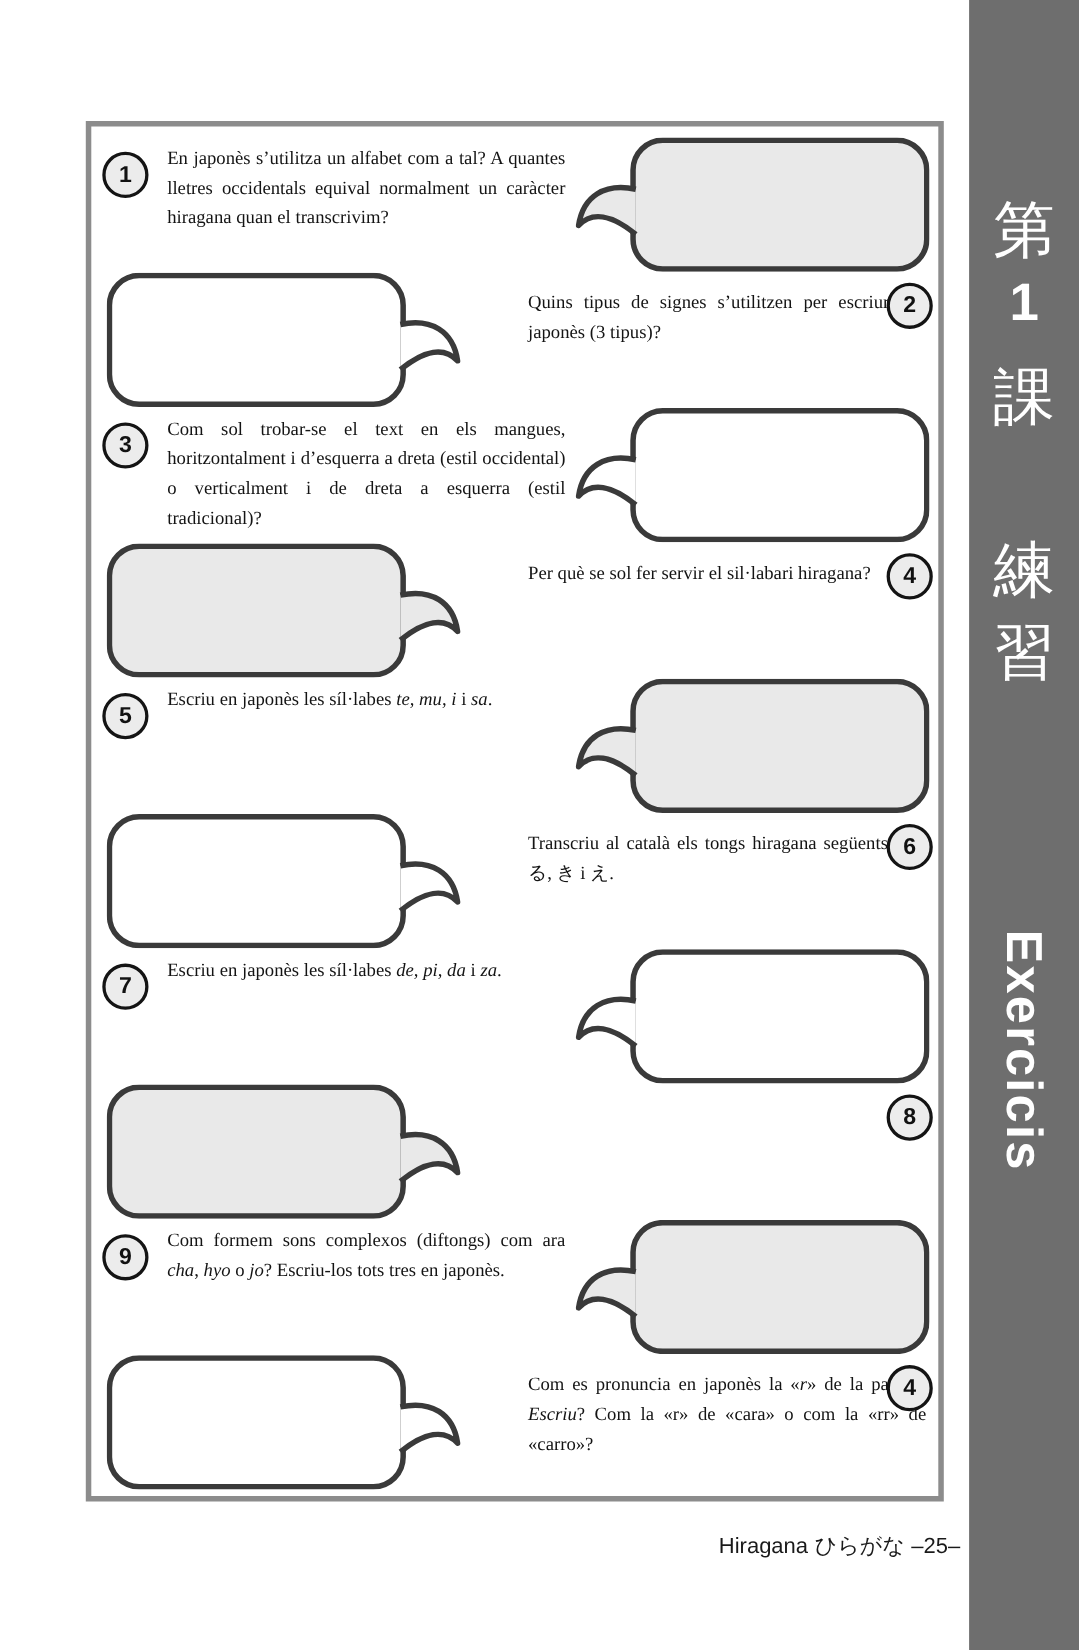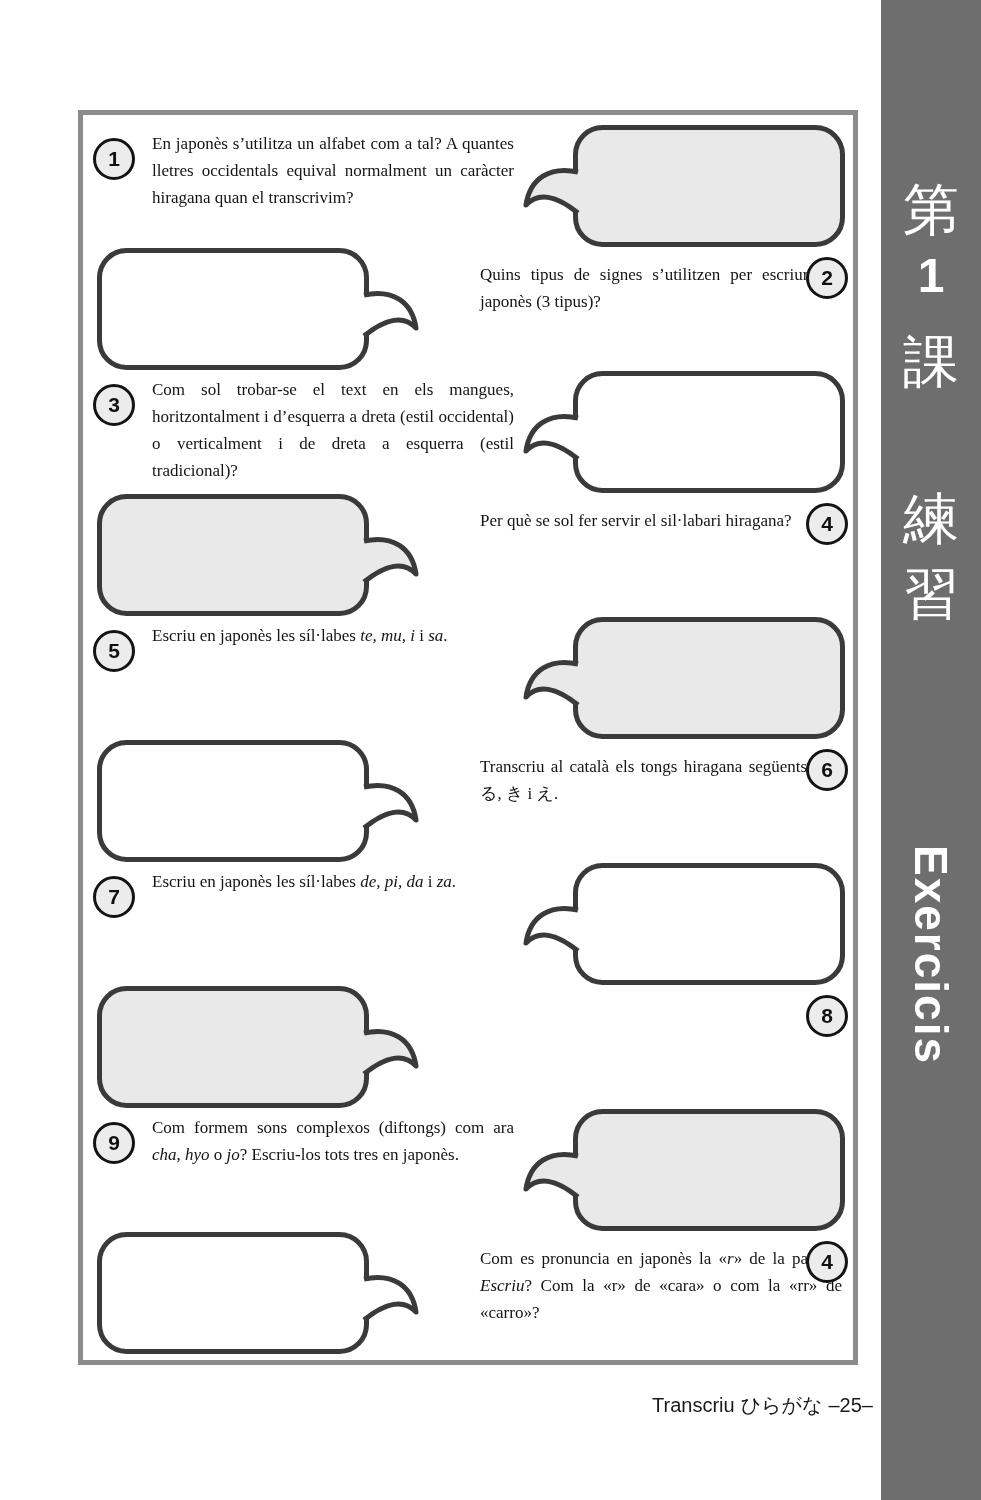--- a/index.html
+++ b/index.html
@@ -191,16 +191,16 @@
   <div class="sidebar">
     <div class="kanji k1">第</div>
     <div class="kanji knum">1</div>
     <div class="kanji k3">課</div>
     <div class="kanji k4">練</div>
     <div class="kanji k5">習</div>
     <div class="vertical-label">Exercicis</div>
   </div>
 
   <div class="footer">
-    <span>Transcriu</span><span class="kana">ひらがな</span><span>–25–</span>
+    <span>Hiragana</span><span class="kana">ひらがな</span><span>–25–</span>
   </div>
 
 </div>
 
 </body></html>

